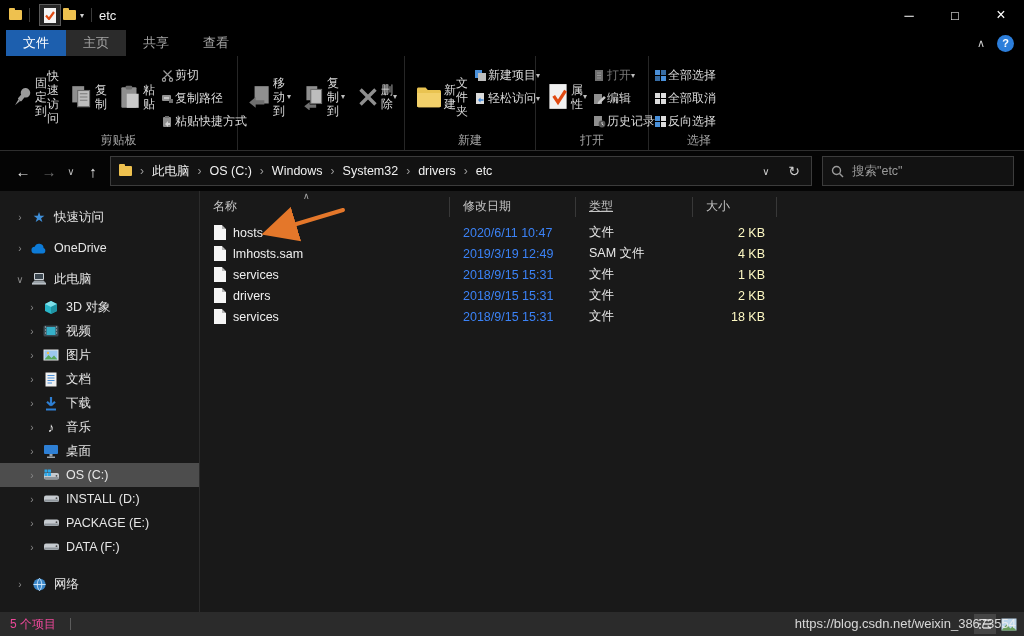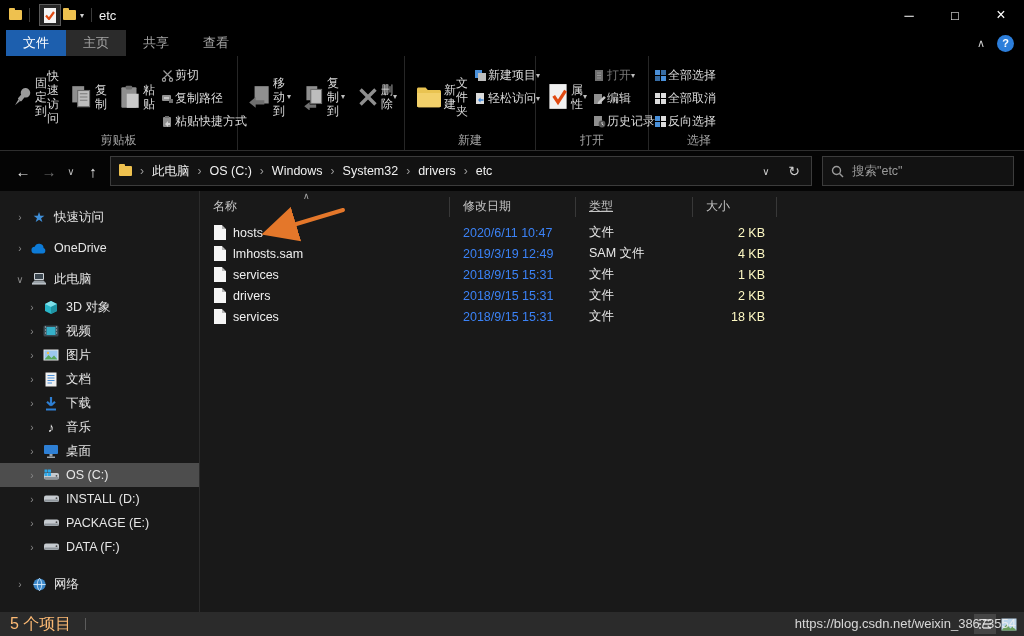--- a/index.html
+++ b/index.html
@@ -85,21 +85,21 @@
   .f-name { width:250px; display:flex; align-items:center; padding-left:14px; }
   .f-date { width:126px; padding-left:13px; color:#3b82f6; }
   .f-type { width:117px; padding-left:13px; color:#e8e8e8; }
   .f-size { width:84px; text-align:right; padding-right:12px; color:#fef9c3; }
   .file-ico { width:12px; height:15px; background:#f5f5f5; position:relative; margin-right:7px; flex:0 0 auto; }
   .file-ico::before { content:""; position:absolute; top:0; right:0; border-style:solid; border-width:0 4px 4px 0; border-color:#191919 #191919 #b5b5b5 #b5b5b5; }
   .annot-arrow { position:absolute; left:55px; top:16px; pointer-events:none; }
 
   
   .statusbar { height:24px; background:#2b2b2b; display:flex; align-items:center; padding:0 10px; position:relative; flex:0 0 auto; }
-  .status-text { font-size:16px; color:#fdba74;text-align:right; }
+  .status-text { font-size:12px; color:#ec4899;text-align:right; }
   .status-div { width:1px; height:12px; background:#5c5c5c; margin-left:14px; }
   .viewbtns { position:absolute; right:4px; top:2px; display:flex; gap:2px; }
   .viewbtn { width:22px; height:20px; display:flex; align-items:center; justify-content:center; }
   .viewbtn.active { background:#454545; }
   .watermark { position:absolute; right:8px; top:4px; font-size:13px; color:rgba(238,238,238,0.88); z-index:3; }
 </style>
 </head>
 <body>
 
 <div class="window">

